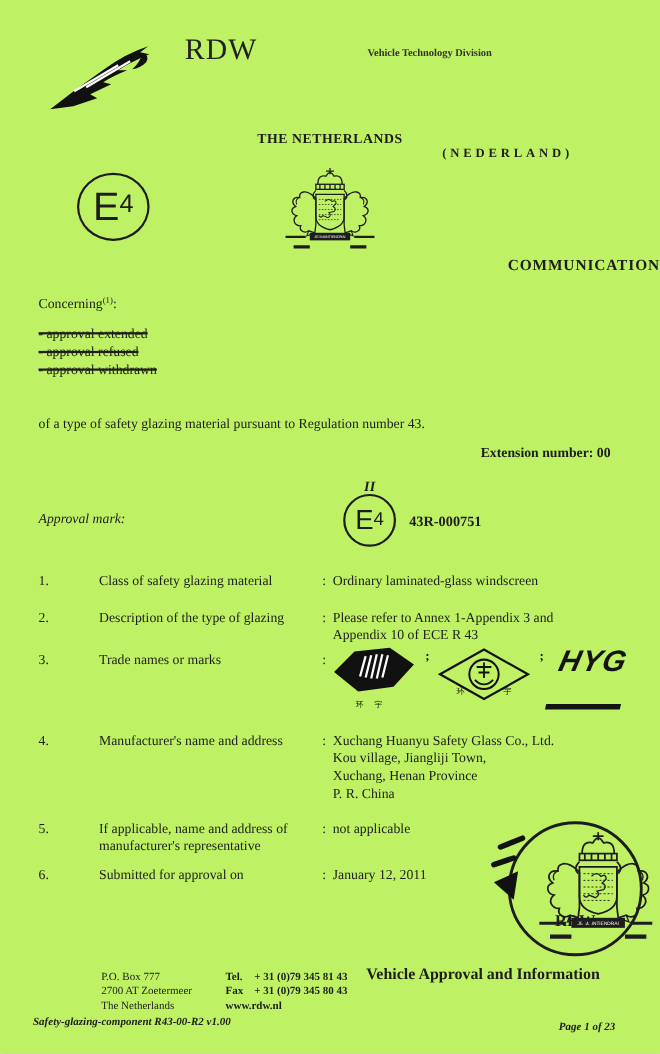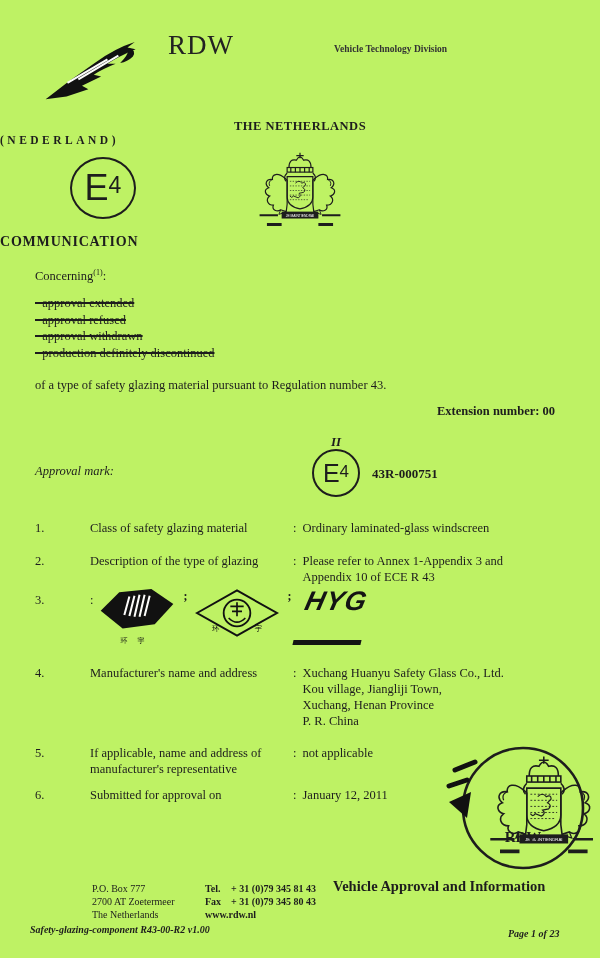--- a/index.html
+++ b/index.html
@@ -8,22 +8,22 @@
     background:#bef264;color:#1d1d1d;overflow:hidden;
     font-family:"Liberation Serif", serif;
     box-shadow:0 0 4px rgba(0,0,0,.25);
   }
   .abs{position:absolute;}
   
   .brand{left:168px;top:30px;font-size:27px;letter-spacing:1px;color:#222;}
   .division{left:334px;top:44px;font-size:9.5px;font-weight:600;color:#333;}
   
   .country{left:0;top:119px;width:600px;text-align:center;font-weight:bold;font-size:12.5px;letter-spacing:.5px;}
-  .native{left:0;top:134px;width:481px;text-align:left;font-weight:bold;font-size:11.5px;letter-spacing:3.5px;}
-  .communication{left:0;top:234px;width:600px;text-align:left;font-weight:bold;font-size:14px;letter-spacing:.8px;}
+  .native{left:0;top:134px;width:481px;text-align:right;font-weight:bold;font-size:11.5px;letter-spacing:3.5px;padding-left:40px;}
+  .communication{left:0;top:234px;width:600px;text-align:right;font-weight:bold;font-size:14px;letter-spacing:.8px;}
   
   .e4big{left:70px;top:157px;width:62px;height:58px;border:2.5px solid #1d1d1d;border-radius:50%;
     display:flex;align-items:center;justify-content:center;font-family:"Liberation Sans",sans-serif;}
   .e4big .e{font-size:36px;line-height:1;}
   .e4big .n{font-size:23px;line-height:1;margin-top:-6px;}
   
   .concerning{left:35px;top:268px;font-size:12.5px;}
   .concerning sup{font-size:8px;}
   .clist{left:35px;top:295px;font-size:12.5px;line-height:16.5px;}
   .struck{text-decoration:line-through;text-decoration-thickness:1.5px;}
@@ -113,21 +113,20 @@
     <span class="n">4</span>
   </div>
 
   <div class="abs concerning">
     <span>Concerning</span><sup>(1)</sup><span>:</span>
   </div>
   <div class="abs clist">
     <div class="struck">- approval extended</div>
     <div class="struck">- approval refused</div>
     <div class="struck">- approval withdrawn</div>
-    <div class="struck">- production definitely discontinued</div>
   </div>
   <div class="abs subject">of a type of safety glazing material pursuant to Regulation number 43.</div>
 
   <div class="abs extnum">Extension number: 00</div>
 
   <div class="abs marklabel">Approval mark:</div>
   <div class="abs numeral">II</div>
   <div class="abs e4small">
     <span class="e">E</span>
     <span class="n">4</span>
@@ -148,20 +147,21 @@
     <div class="label">Description of the type of glazing</div>
     <div class="value">
         <span>:</span>
         <span class="v">Please refer to Annex 1-Appendix 3 and
 Appendix 10 of ECE R 43</span>
       </div>
   </div>
 
   <div class="row r3">
     <div class="num">3.</div>
+    <div class="label">Trade names or marks</div>
     <div class="value">
       <span>:</span>
       <div class="tmrow">
         <div class="tm">
           <svg width="76" height="44" viewBox="0 0 90 52">
             <polygon points="2,27 24,5 62,1 88,19 66,43 28,48" fill="#111"></polygon>
             <g stroke="#fcfcfa" stroke-width="2.4">
               <path d="M36,10 L30,32 M42,9 L36,33 M48,8 L42,34 M54,8 L48,34 M60,9 L54,33"></path>
             </g>
           </svg>

